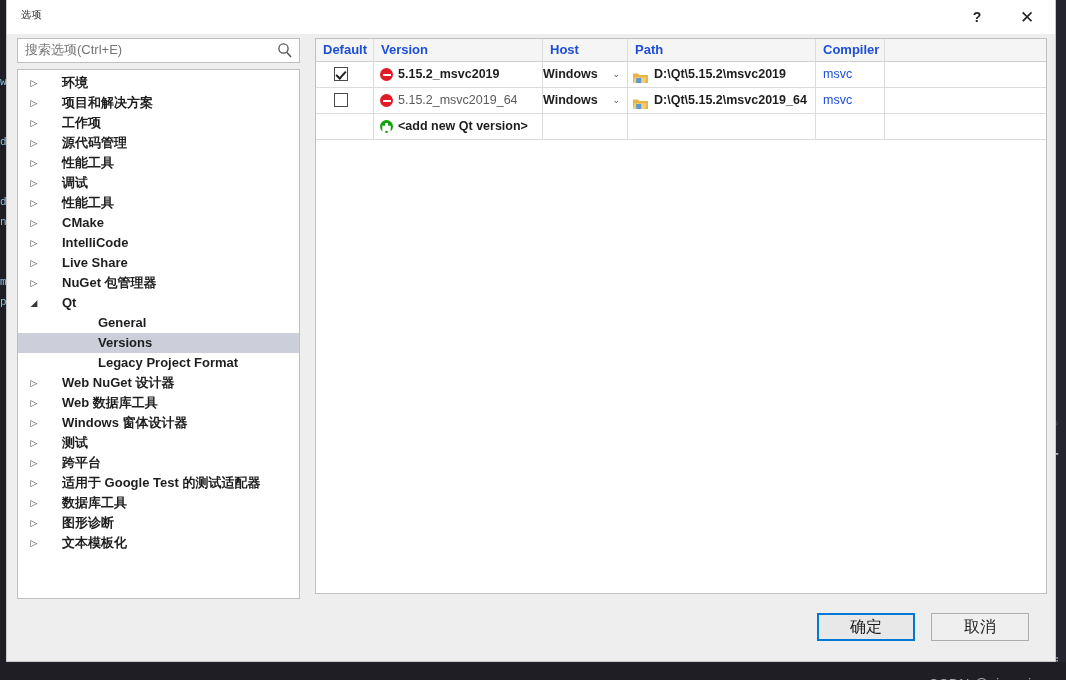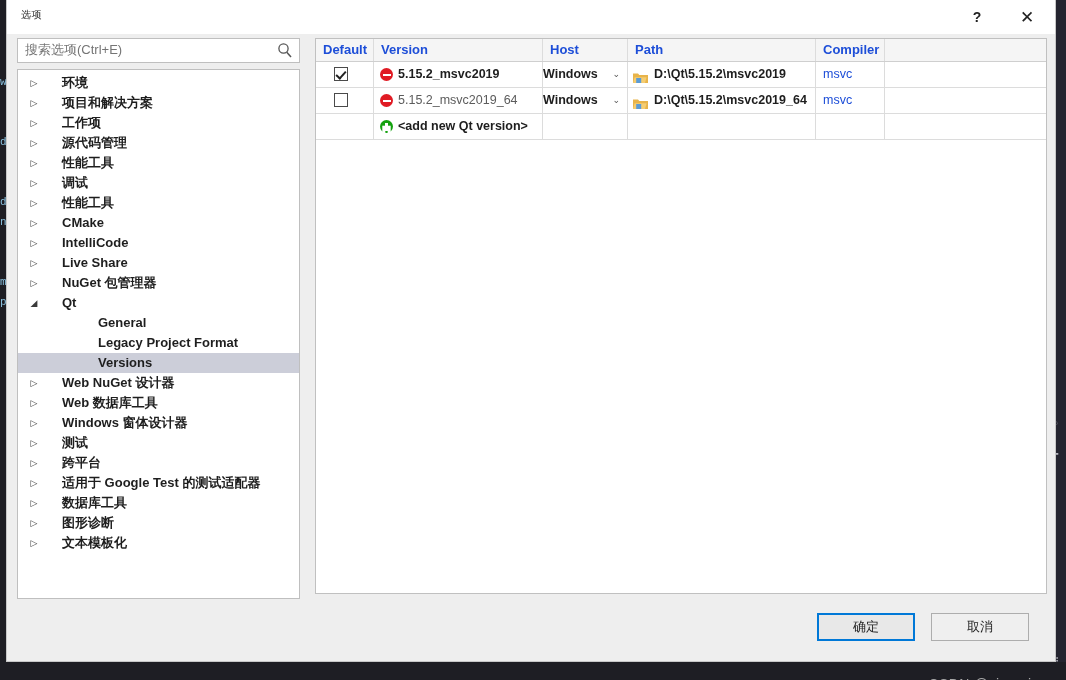--- a/index.html
+++ b/index.html
@@ -289,21 +289,21 @@
     width: 1048px;
     height: 62px;
   }
   .btn {
     position: absolute;
     top: 14px;
     width: 98px;
     height: 28px;
     background: #efefef;
     border: 1px solid #adadad;
-    font-size: 13px;
+    font-size: 16px;
     color: #1e1e1e;
     font-family: inherit;
     cursor: default;
     box-sizing: border-box;
   }
   .btn.primary {
     right: 140px;
     border: 2px solid #0078d7;
     background: #e8e8e8;
   }
@@ -410,25 +410,25 @@
             <span class="twisty">▷</span>
             <span class="tlabel">NuGet 包管理器</span>
           </div>
           <div class="tree-item">
             <span class="twisty">◢</span>
             <span class="tlabel">Qt</span>
           </div>
           <div class="tree-item lvl2">
             <span class="tlabel">General</span>
           </div>
+          <div class="tree-item lvl2 selected">
+            <span class="tlabel">Versions</span>
+          </div>
           <div class="tree-item lvl2">
             <span class="tlabel">Legacy Project Format</span>
-          </div>
-          <div class="tree-item lvl2 selected">
-            <span class="tlabel">Versions</span>
           </div>
           <div class="tree-item">
             <span class="twisty">▷</span>
             <span class="tlabel">Web NuGet 设计器</span>
           </div>
           <div class="tree-item">
             <span class="twisty">▷</span>
             <span class="tlabel">Web 数据库工具</span>
           </div>
           <div class="tree-item">

